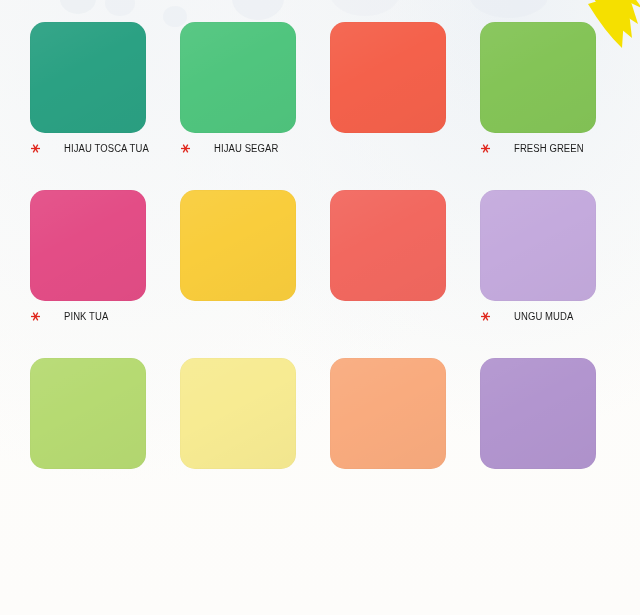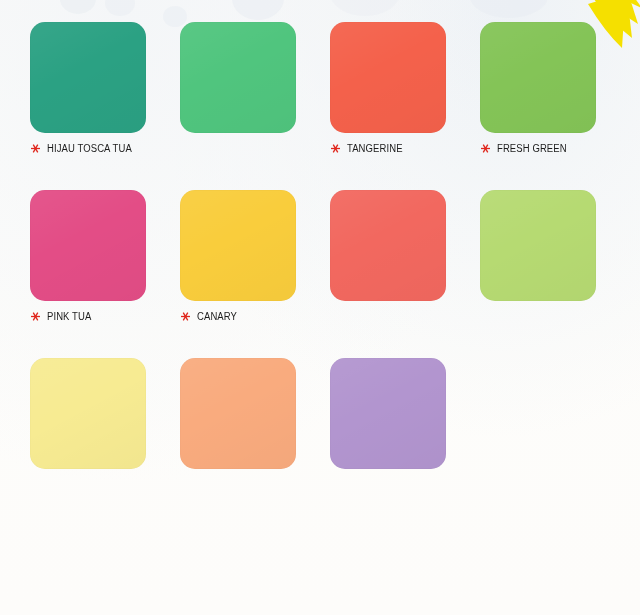--- a/index.html
+++ b/index.html
@@ -73,21 +73,21 @@
     
     content: "";
     position: absolute;
     inset: 0;
     border-radius: 15px;
     background: linear-gradient(152deg, rgba(255,255,255,.055) 0%, rgba(255,255,255,0) 42%, rgba(0,0,0,.022) 100%);
   }
   .label {
     display: flex;
     align-items: center;
-    gap: 6px;
+    gap: 23px;
     margin-top: 8px;
     height: 14px;
     white-space: nowrap;
   }
   .star {
     flex: 0 0 auto;
     width: 11px;
     height: 11px;
     display: block;
   }
@@ -135,34 +135,34 @@
             <line x1="6.499999999999999" y1="3.205771365940053" x2="15.5" y2="18.794228634059948"></line>
             <line x1="15.499999999999998" y1="3.205771365940052" x2="6.500000000000002" y2="18.794228634059948"></line>
           </g>
           <circle cx="11" cy="11" r="2.3" fill="#e0271d"></circle>
         </svg>
         <span class="label-text">HIJAU TOSCA TUA</span>
       </div>
     </div>
     <div class="cell">
       <div class="chip" style="background: rgb(80, 197, 126);"></div>
+      <div class="label">
+        <svg class="star" viewBox="0 0 22 22">
+          <g stroke="#e0271d" stroke-width="2.6" stroke-linecap="butt">
+            <line x1="2" y1="11" x2="20" y2="11"></line>
+            <line x1="6.499999999999999" y1="3.205771365940053" x2="15.5" y2="18.794228634059948"></line>
+            <line x1="15.499999999999998" y1="3.205771365940052" x2="6.500000000000002" y2="18.794228634059948"></line>
+          </g>
+          <circle cx="11" cy="11" r="2.3" fill="#e0271d"></circle>
+        </svg>
+        <span class="label-text">HIJAU SEGAR</span>
+      </div>
     </div>
     <div class="cell">
       <div class="chip" style="background: rgb(244, 97, 75);"></div>
-      <div class="label">
-        <svg class="star" viewBox="0 0 22 22">
-          <g stroke="#e0271d" stroke-width="2.6" stroke-linecap="butt">
-            <line x1="2" y1="11" x2="20" y2="11"></line>
-            <line x1="6.499999999999999" y1="3.205771365940053" x2="15.5" y2="18.794228634059948"></line>
-            <line x1="15.499999999999998" y1="3.205771365940052" x2="6.500000000000002" y2="18.794228634059948"></line>
-          </g>
-          <circle cx="11" cy="11" r="2.3" fill="#e0271d"></circle>
-        </svg>
-        <span class="label-text">TANGERINE</span>
-      </div>
     </div>
     <div class="cell">
       <div class="chip" style="background: rgb(132, 196, 87);"></div>
       <div class="label">
         <svg class="star" viewBox="0 0 22 22">
           <g stroke="#e0271d" stroke-width="2.6" stroke-linecap="butt">
             <line x1="2" y1="11" x2="20" y2="11"></line>
             <line x1="6.499999999999999" y1="3.205771365940053" x2="15.5" y2="18.794228634059948"></line>
             <line x1="15.499999999999998" y1="3.205771365940052" x2="6.500000000000002" y2="18.794228634059948"></line>
           </g>
@@ -180,36 +180,39 @@
             <line x1="6.499999999999999" y1="3.205771365940053" x2="15.5" y2="18.794228634059948"></line>
             <line x1="15.499999999999998" y1="3.205771365940052" x2="6.500000000000002" y2="18.794228634059948"></line>
           </g>
           <circle cx="11" cy="11" r="2.3" fill="#e0271d"></circle>
         </svg>
         <span class="label-text">PINK TUA</span>
       </div>
     </div>
     <div class="cell">
       <div class="chip" style="background: rgb(249, 205, 60);"></div>
-      <div class="label">
-        <svg class="star" viewBox="0 0 22 22">
-          <g stroke="#e0271d" stroke-width="2.6" stroke-linecap="butt">
-            <line x1="2" y1="11" x2="20" y2="11"></line>
-            <line x1="6.499999999999999" y1="3.205771365940053" x2="15.5" y2="18.794228634059948"></line>
-            <line x1="15.499999999999998" y1="3.205771365940052" x2="6.500000000000002" y2="18.794228634059948"></line>
-          </g>
-          <circle cx="11" cy="11" r="2.3" fill="#e0271d"></circle>
-        </svg>
-        <span class="label-text">CANARY</span>
-      </div>
     </div>
     <div class="cell">
       <div class="chip" style="background: rgb(242, 104, 95);"></div>
     </div>
     <div class="cell">
+      <div class="chip" style="background: rgb(196, 170, 221);"></div>
+      <div class="label">
+        <svg class="star" viewBox="0 0 22 22">
+          <g stroke="#e0271d" stroke-width="2.6" stroke-linecap="butt">
+            <line x1="2" y1="11" x2="20" y2="11"></line>
+            <line x1="6.499999999999999" y1="3.205771365940053" x2="15.5" y2="18.794228634059948"></line>
+            <line x1="15.499999999999998" y1="3.205771365940052" x2="6.500000000000002" y2="18.794228634059948"></line>
+          </g>
+          <circle cx="11" cy="11" r="2.3" fill="#e0271d"></circle>
+        </svg>
+        <span class="label-text">UNGU MUDA</span>
+      </div>
+    </div>
+    <div class="cell">
       <div class="chip" style="background: rgb(182, 218, 114);"></div>
     </div>
     <div class="cell">
       <div class="chip" style="background: rgb(247, 235, 146);"></div>
     </div>
     <div class="cell">
       <div class="chip" style="background: rgb(249, 171, 126);"></div>
     </div>
     <div class="cell">
       <div class="chip" style="background: rgb(178, 149, 207);"></div>

